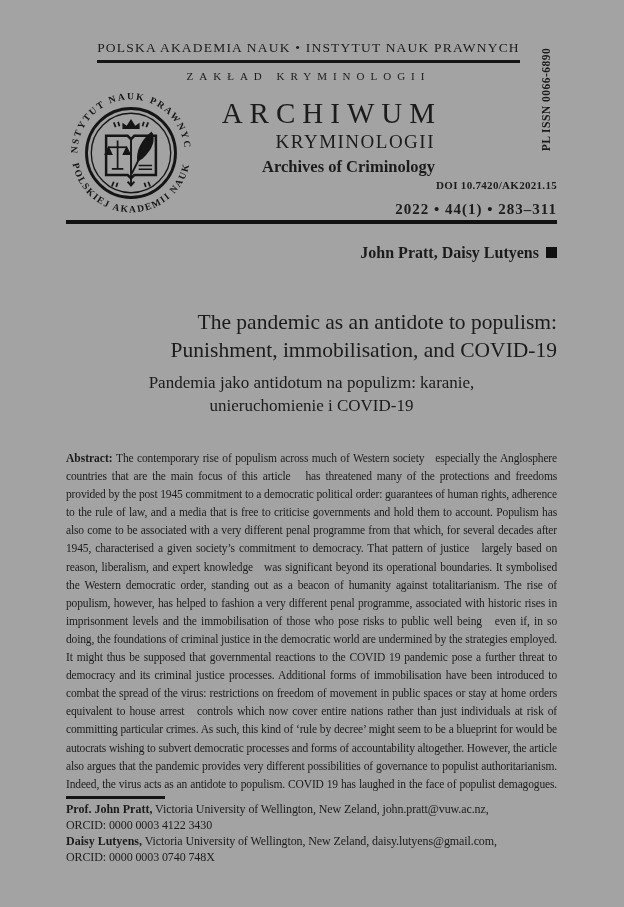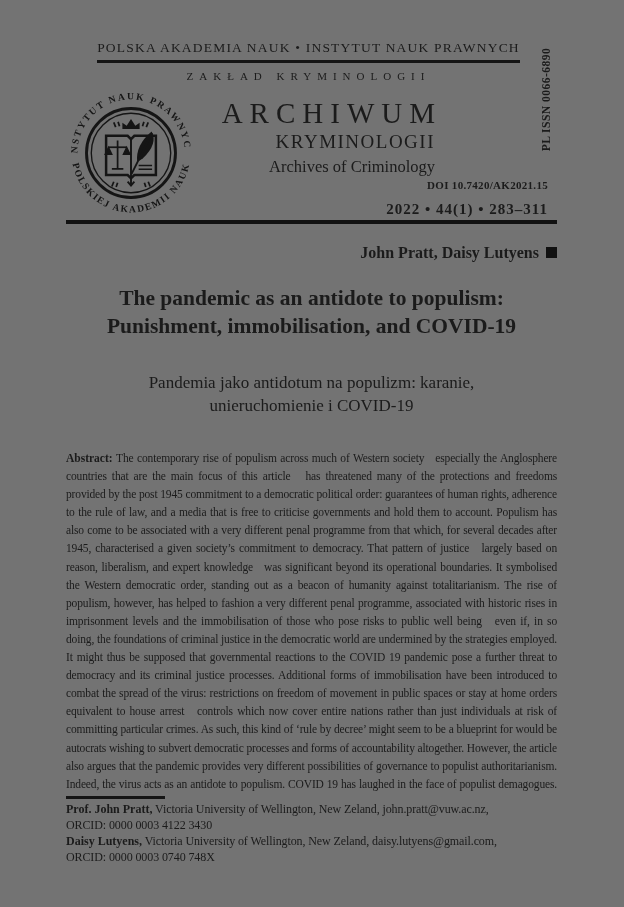--- a/index.html
+++ b/index.html
@@ -1,18 +1,18 @@
 <!DOCTYPE html>
 <html><head>
 <meta charset="utf-8">
 <style>
   html,body { margin:0; padding:0; background:#e8e8e8; }
   .page {
     position:relative; width:624px; height:907px; margin:0 auto;
-    background:#737373; color:#1b1b1b; overflow:hidden;
+    background:#a3a3a3; color:#1b1b1b; overflow:hidden;
     font-family:"Liberation Serif", serif;
   }
   
   .inst-line {
     position:absolute; top:40px; left:97px; width:423px;
     text-align:center; font-size:13.5px; letter-spacing:1.2px; white-space:nowrap;
   }
   .rule-thin { position:absolute; top:60px; left:97px; width:423px; height:2.5px; background:#151515; }
   .dept-line {
     position:absolute; top:70px; left:97px; width:423px;
@@ -20,36 +20,36 @@
   }
   .issn-vert {
     position:absolute; left:489px; top:92px; width:116px; height:15px;
     transform:rotate(-90deg); transform-origin:center;
     text-align:center; font-size:11.5px; font-weight:bold; letter-spacing:0.5px; white-space:nowrap;
   }
   .logo-box { position:absolute; left:64px; top:86px; width:134px; height:134px; }
   .journal-block { position:absolute; left:190px; top:97px; width:245px; text-align:right; }
   .j1 { font-size:29px; letter-spacing:7px; margin-right:-7px; line-height:32px; white-space:nowrap; }
   .j2 { font-size:19px; letter-spacing:1.5px; line-height:26px; white-space:nowrap; }
-  .j3 { font-size:16.5px; font-weight:normal; line-height:22px; margin-top:1px; white-space:nowrap; }
-  .ref-block { position:absolute; right:76px; top:179px; text-align:right; }
+  .j3 { font-size:16.5px; font-weight:bold; line-height:22px; margin-top:1px; white-space:nowrap; }
+  .ref-block { position:absolute; right:67px; top:179px; text-align:right; }
   .doi { font-size:11px; font-weight:bold; letter-spacing:0.3px; white-space:nowrap; }
   .issue { font-size:15px; font-weight:bold; letter-spacing:1px; margin-top:10px; white-space:nowrap; }
   .rule-thick { position:absolute; top:220px; left:66px; width:491px; height:3.5px; background:#121212; }
   .byline {
     position:absolute; right:67px; top:244px; font-size:16px;
     font-weight:bold; white-space:nowrap;
   }
   .byline .sq {
     display:inline-block; width:11px; height:11px; background:#111;
     margin-left:7px; vertical-align:baseline;
   }
   .title-en {
-    position:absolute; left:66px; top:284px; width:491px; text-align:center;
-    font-size:21.5px; font-weight:bold; line-height:28px;
+    position:absolute; left:66px; top:308px; width:491px; text-align:right;
+    font-size:21.5px; font-weight:normal; line-height:28px;
   }
   .title-pl {
     position:absolute; left:66px; top:371px; width:491px; text-align:center;
     font-size:17px; font-weight:normal; line-height:23px;
   }
   .abstract {
     position:absolute; left:66px; top:449px; width:491px; height:348px;
     overflow:hidden; font-size:11.5px; line-height:18.1px;
     text-align:justify; letter-spacing:-0.15px;
   }

